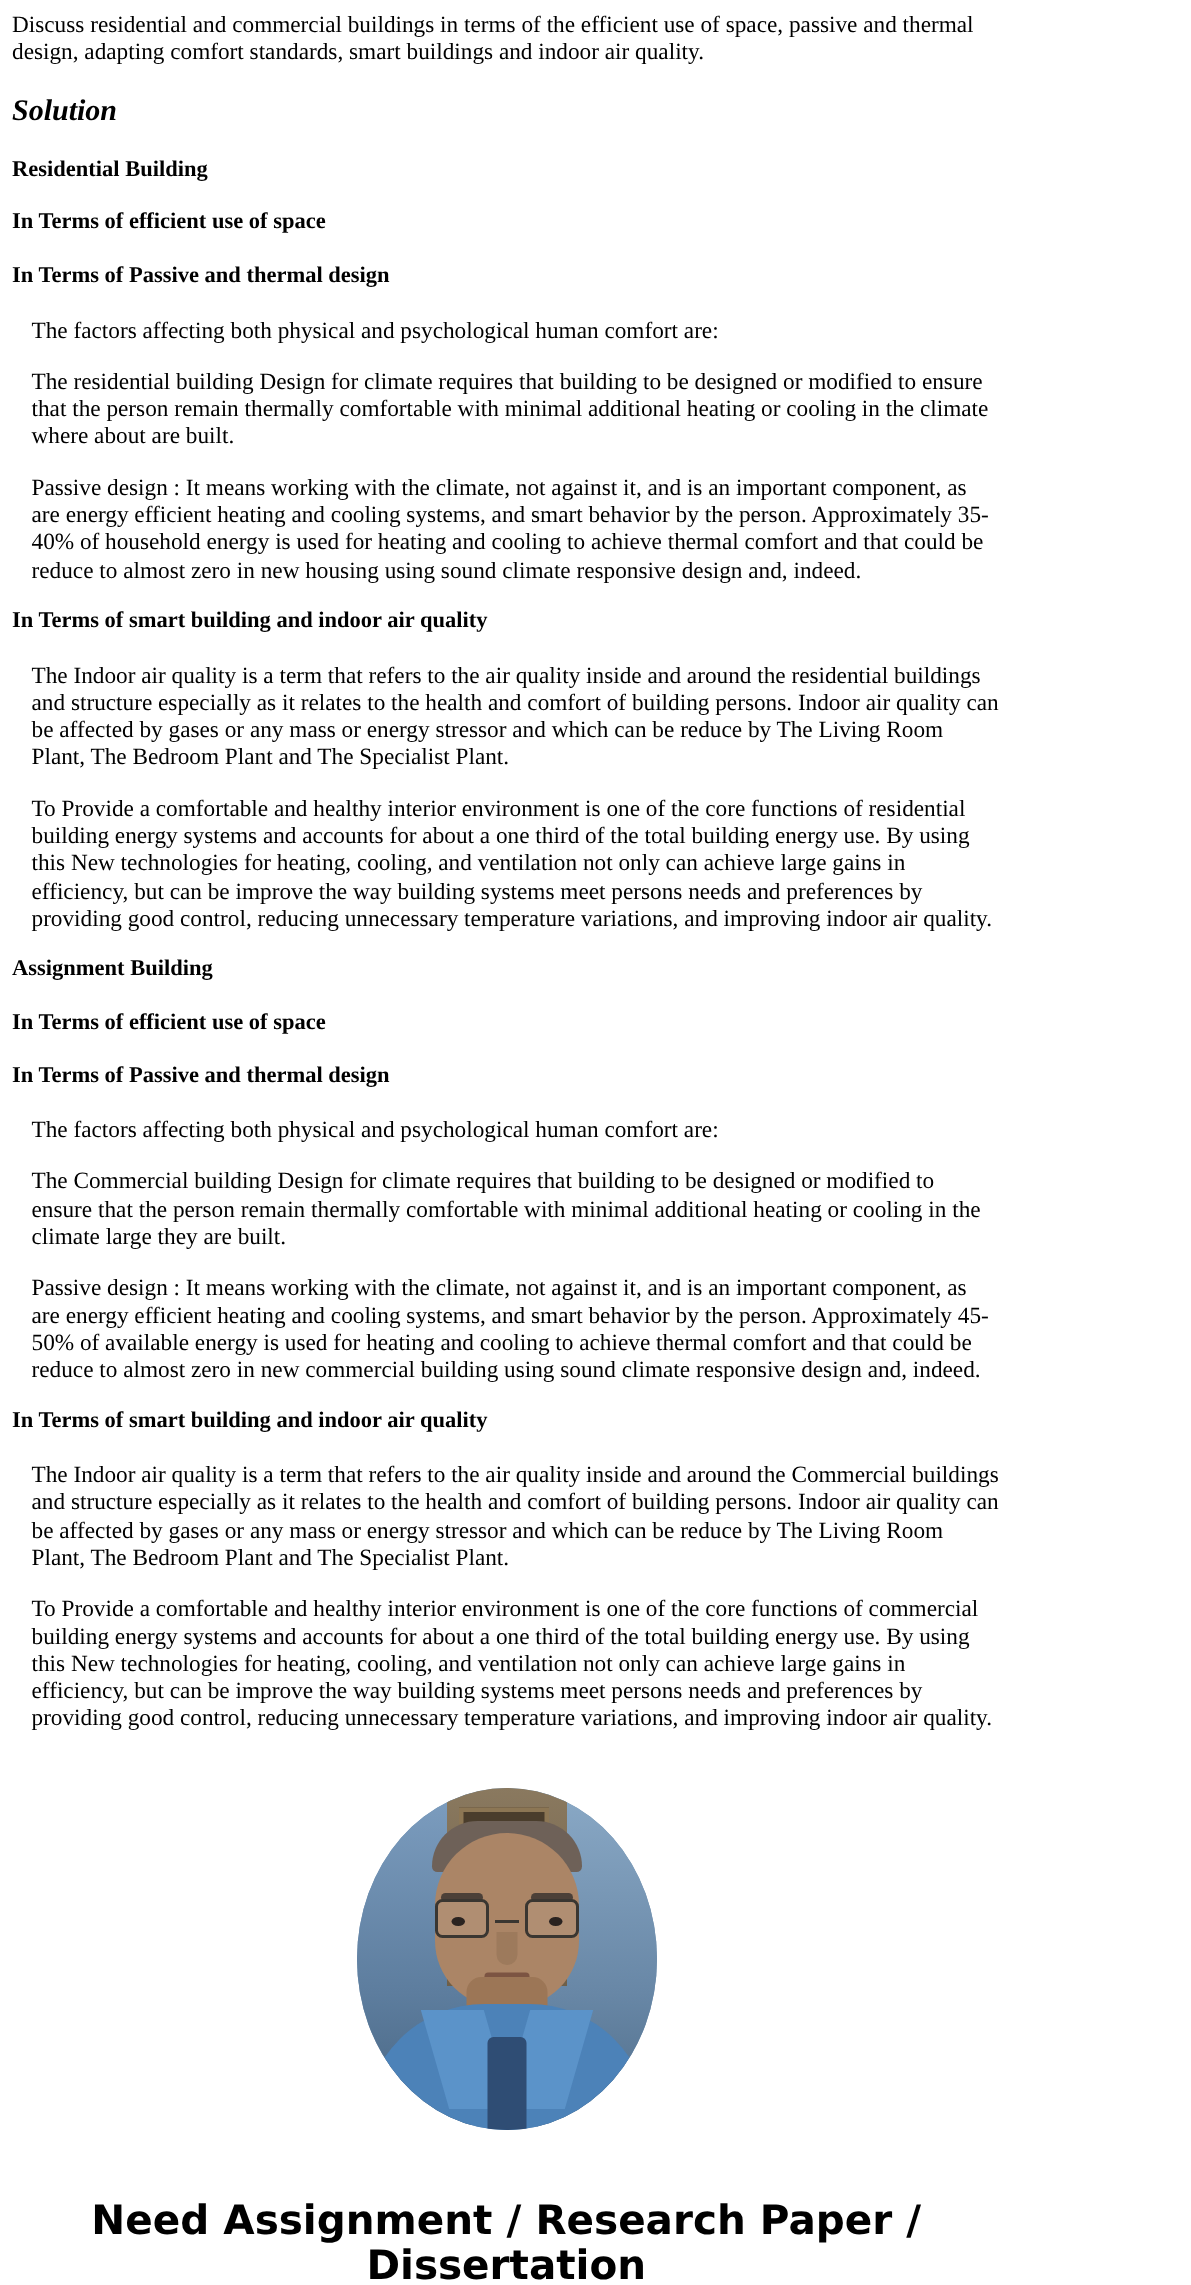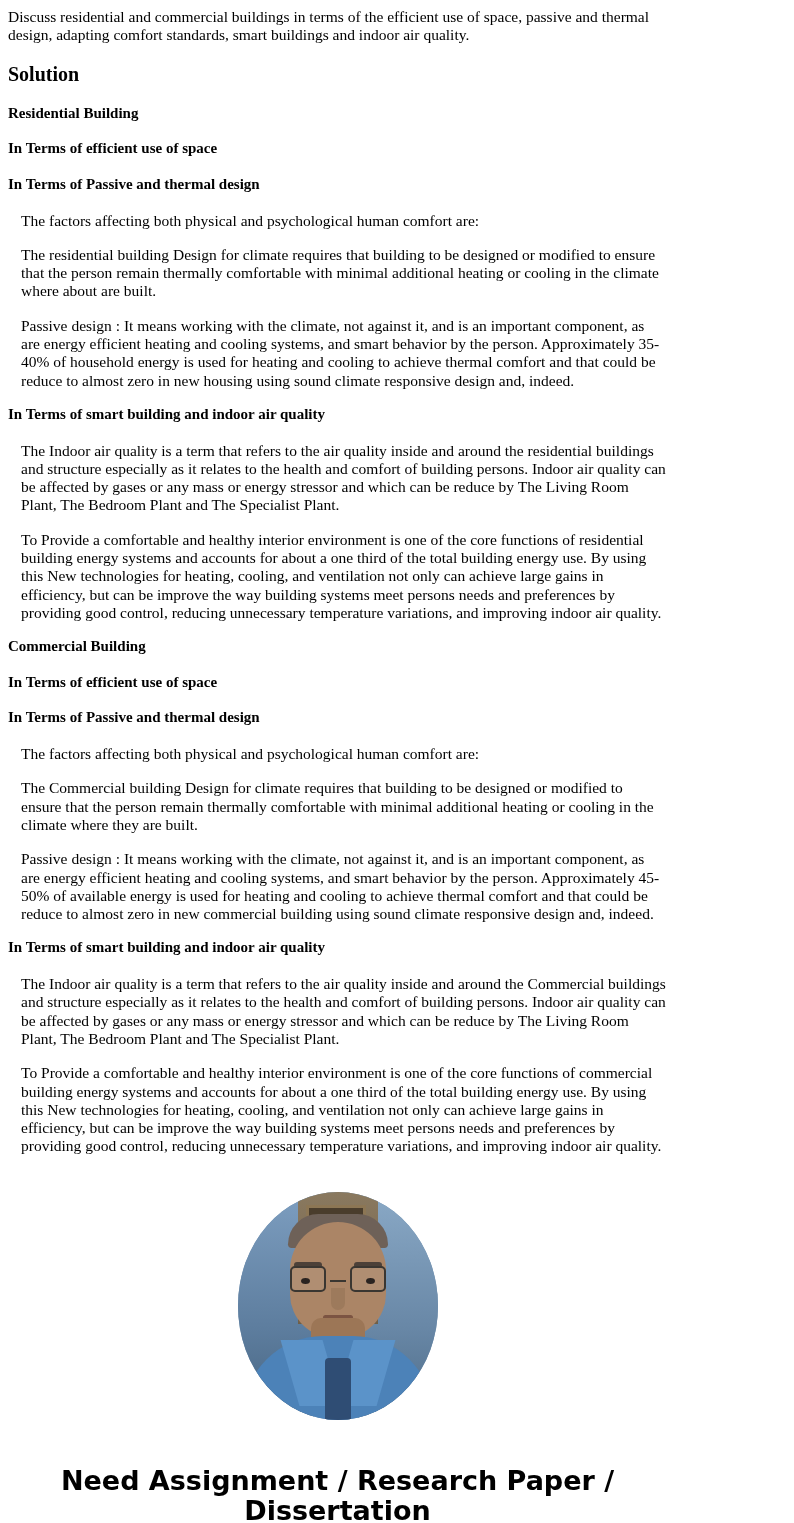--- a/index.html
+++ b/index.html
@@ -26,20 +26,21 @@
   p.intro {
     font-size: 15.5px;
     line-height: 1.18;
     margin: 8px 0 18px 0;
   }
   h2.solution {
     font-size: 20px;
     font-weight: bold;
     margin: 0 0 20px 0;
     line-height: 1.1;
+    font-style: italic;
   }
   p.subhead {
     font-size: 15px;
     font-weight: bold;
     line-height: 1.18;
     margin: 4px 0 18px 0;
   }
   .photo-wrap {
     margin-top: 36px;
     display: flex;
@@ -226,25 +227,25 @@
   <p class="subhead">Residential Building</p>
   <p class="subhead">In Terms of efficient use of space</p>
   <p class="subhead">In Terms of Passive and thermal design</p>
   <p class="para">The factors affecting both physical and psychological human comfort are:</p>
   <p class="para">The residential building Design for climate requires that building to be designed or modified to ensure that the person remain thermally comfortable with minimal additional heating or cooling in the climate where about are built.</p>
   <p class="para">Passive design : It means working with the climate, not against it, and is an important component, as are energy efficient heating and cooling systems, and smart behavior by the person. Approximately 35-40% of household energy is used for heating and cooling to achieve thermal comfort and that could be reduce to almost zero in new housing using sound climate responsive design and, indeed.</p>
   <p class="subhead">In Terms of smart building and indoor air quality</p>
   <p class="para">The Indoor air quality is a term that refers to the air quality inside and around the residential buildings and structure especially as it relates to the health and comfort of building persons. Indoor air quality can be affected by gases or any mass or energy stressor and which can be reduce by The Living Room Plant, The Bedroom Plant and The Specialist Plant.</p>
   <p class="para">To Provide a comfortable and healthy interior environment is one of the core functions of residential building energy systems and accounts for about a one third of the total building energy use. By using this New technologies for heating, cooling, and ventilation not only can achieve large gains in efficiency, but can be improve the way building systems meet persons needs and preferences by providing good control, reducing unnecessary temperature variations, and improving indoor air quality.</p>
 
-  <p class="subhead">Commercial Building</p>
+  <p class="subhead">Assignment Building</p>
   <p class="subhead">In Terms of efficient use of space</p>
   <p class="subhead">In Terms of Passive and thermal design</p>
   <p class="para">The factors affecting both physical and psychological human comfort are:</p>
-  <p class="para">The Commercial building Design for climate requires that building to be designed or modified to ensure that the person remain thermally comfortable with minimal additional heating or cooling in the climate where they are built.</p>
+  <p class="para">The Commercial building Design for climate requires that building to be designed or modified to ensure that the person remain thermally comfortable with minimal additional heating or cooling in the climate large they are built.</p>
   <p class="para">Passive design : It means working with the climate, not against it, and is an important component, as are energy efficient heating and cooling systems, and smart behavior by the person. Approximately 45-50% of available energy is used for heating and cooling to achieve thermal comfort and that could be reduce to almost zero in new commercial building using sound climate responsive design and, indeed.</p>
   <p class="subhead">In Terms of smart building and indoor air quality</p>
   <p class="para">The Indoor air quality is a term that refers to the air quality inside and around the Commercial buildings and structure especially as it relates to the health and comfort of building persons. Indoor air quality can be affected by gases or any mass or energy stressor and which can be reduce by The Living Room Plant, The Bedroom Plant and The Specialist Plant.</p>
   <p class="para">To Provide a comfortable and healthy interior environment is one of the core functions of commercial building energy systems and accounts for about a one third of the total building energy use. By using this New technologies for heating, cooling, and ventilation not only can achieve large gains in efficiency, but can be improve the way building systems meet persons needs and preferences by providing good control, reducing unnecessary temperature variations, and improving indoor air quality.</p>
 
   <div class="photo-wrap">
     <div class="avatar">
       <div class="bg-left"></div>
       <div class="bg-right"></div>
       <div class="bg-center"></div>

